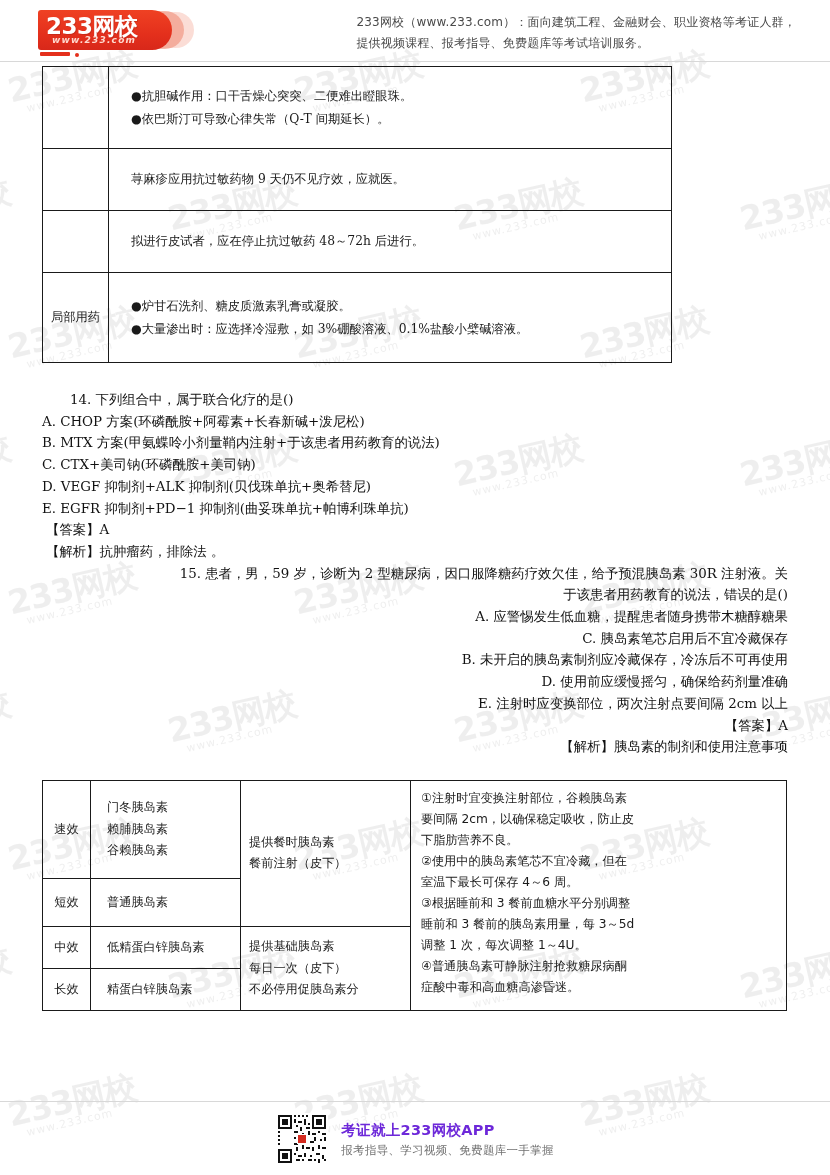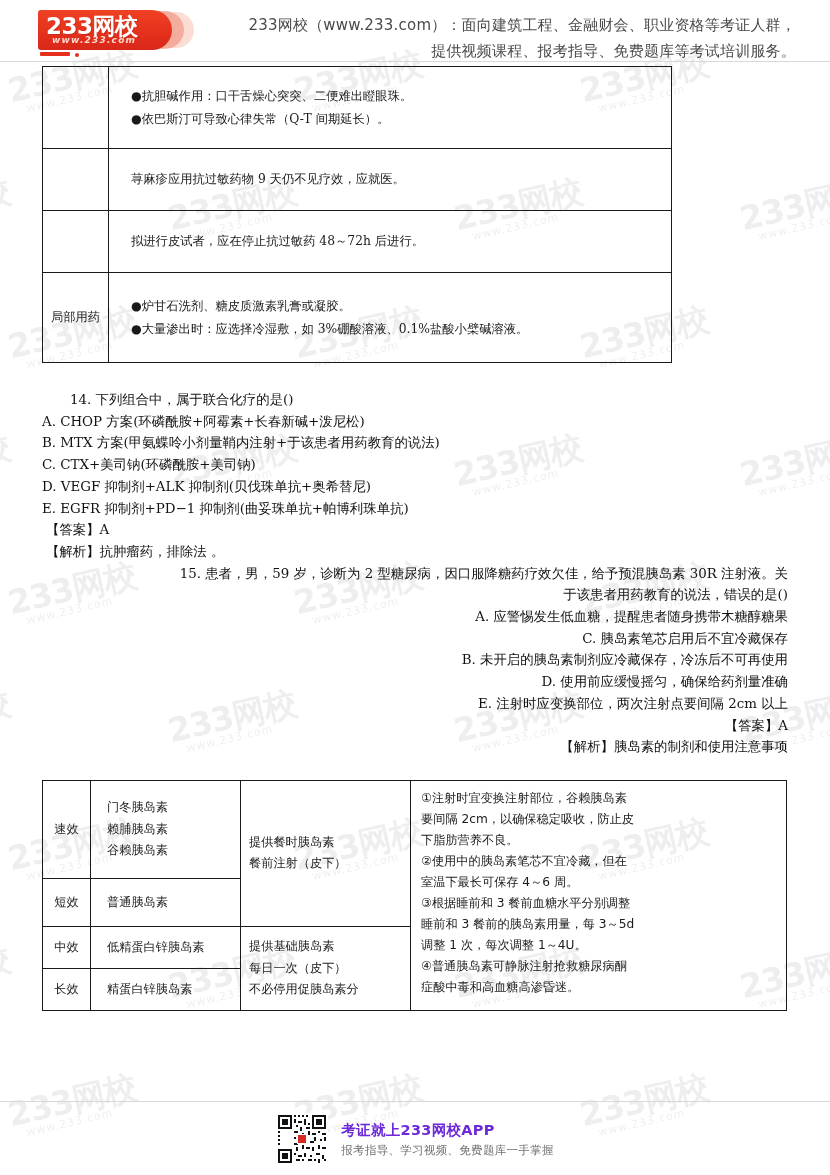--- a/index.html
+++ b/index.html
@@ -124,23 +124,23 @@
     position: absolute;
     left: 37px; top: 43px;
     width: 4px; height: 4px;
     background: #e4301c;
     border-radius: 50%;
   }
   #header-tagline {
     position: absolute;
     right: 34px;
     top: 12px;
-    text-align: right;
-    font-family: "DejaVu Sans", "Liberation Sans", sans-serif;
-    font-size: 15px;
+    text-align: left;
+    font-family: "DejaVu Sans", "Liberation Sans", sans-serif;
+    font-size: 12px;
     line-height: 1.75;
     color: #4a4a4a;
     letter-spacing: .2px;
   }
 
   
   #page-body {
     position: relative;
     z-index: 10;
     padding: 0 42px;

